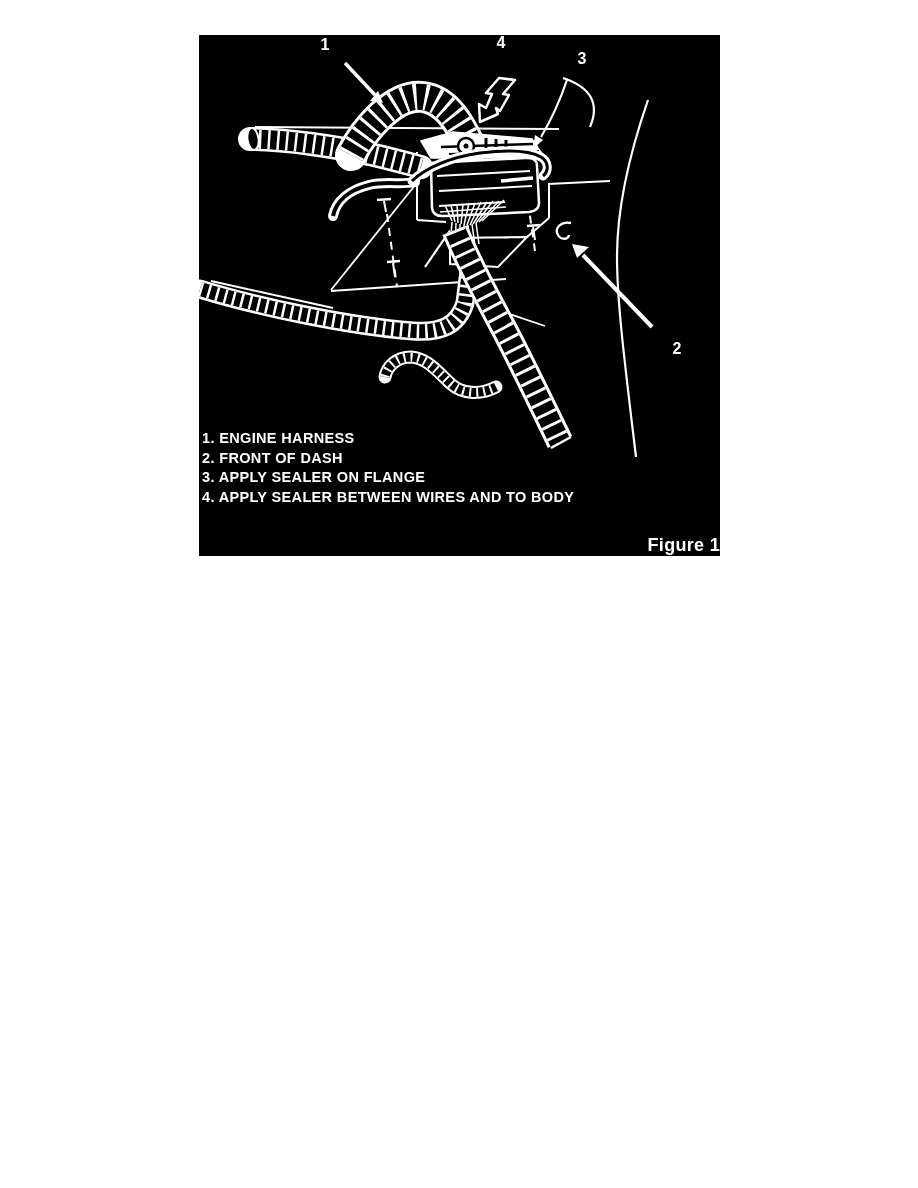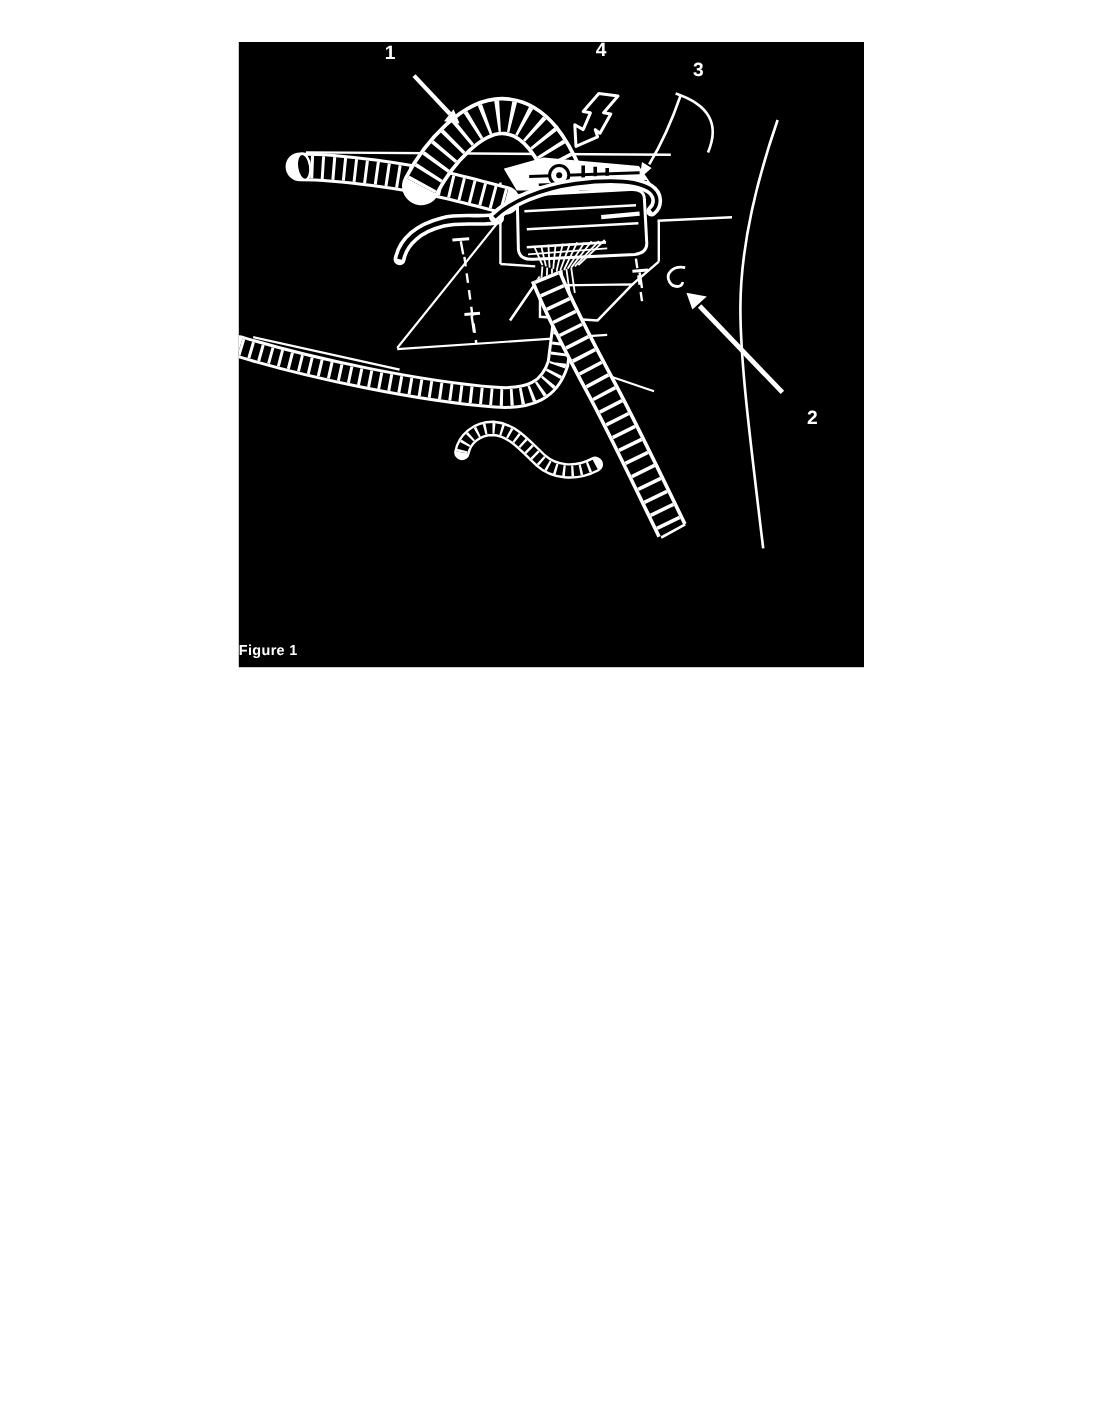--- a/index.html
+++ b/index.html
@@ -33,24 +33,24 @@
     font-weight:bold;
     font-size:14.5px;
     line-height:19.5px;
     letter-spacing:0.35px;
     white-space:nowrap;
   }
   .figure-caption{
     position:absolute;
     left:0;top:500px;
     width:100%;
-    text-align:left;
+    text-align:right;
     color:#ffffff;
     font-weight:bold;
-    font-size:12px;
+    font-size:18px;
     letter-spacing:0.3px;
   }
 </style>
 </head>
 <body>
 
 <div class="figure-panel">
 
   <svg width="521" height="521" viewBox="0 0 521 521">
 
@@ -191,15 +191,21 @@
 
       <path d="M281,87 L280,69 L287,73 L293,59 L287,58 L300,43 L316,45 L304,59 L310,60 L301,76 L297,73 L299,79 Z" fill="#000000" stroke="#ffffff" stroke-width="2.5" stroke-linejoin="round"></path>
     </g>
   </svg>
 
   <div class="callout" style="left:117px;top:2px;">1</div>
   <div class="callout" style="left:293px;top:0px;">4</div>
   <div class="callout" style="left:374px;top:16px;">3</div>
   <div class="callout" style="left:469px;top:306px;">2</div>
 
+  <div class="legend">
+    <div>1. ENGINE HARNESS</div>
+    <div>2. FRONT OF DASH</div>
+    <div>3. APPLY SEALER ON FLANGE</div>
+    <div>4. APPLY SEALER BETWEEN WIRES AND TO BODY</div>
+  </div>
 
   <div class="figure-caption">Figure 1</div>
 </div>
 
 </body></html>

